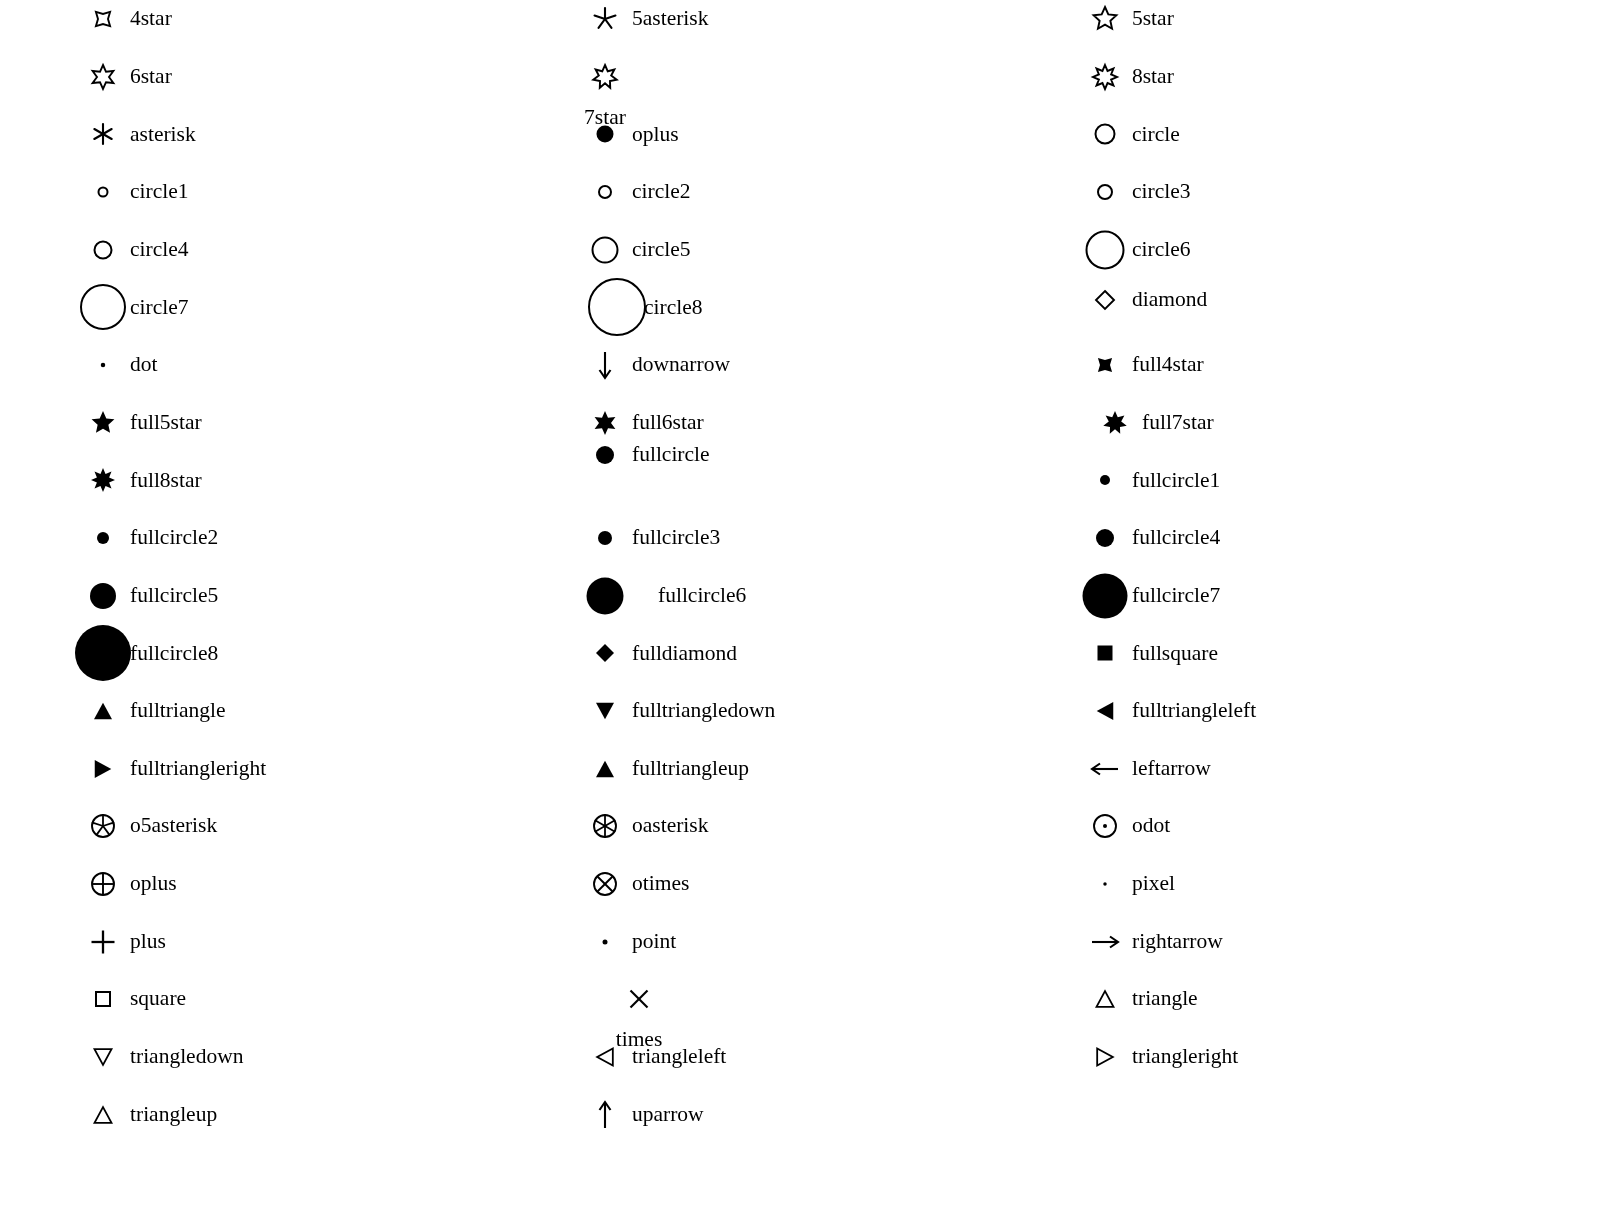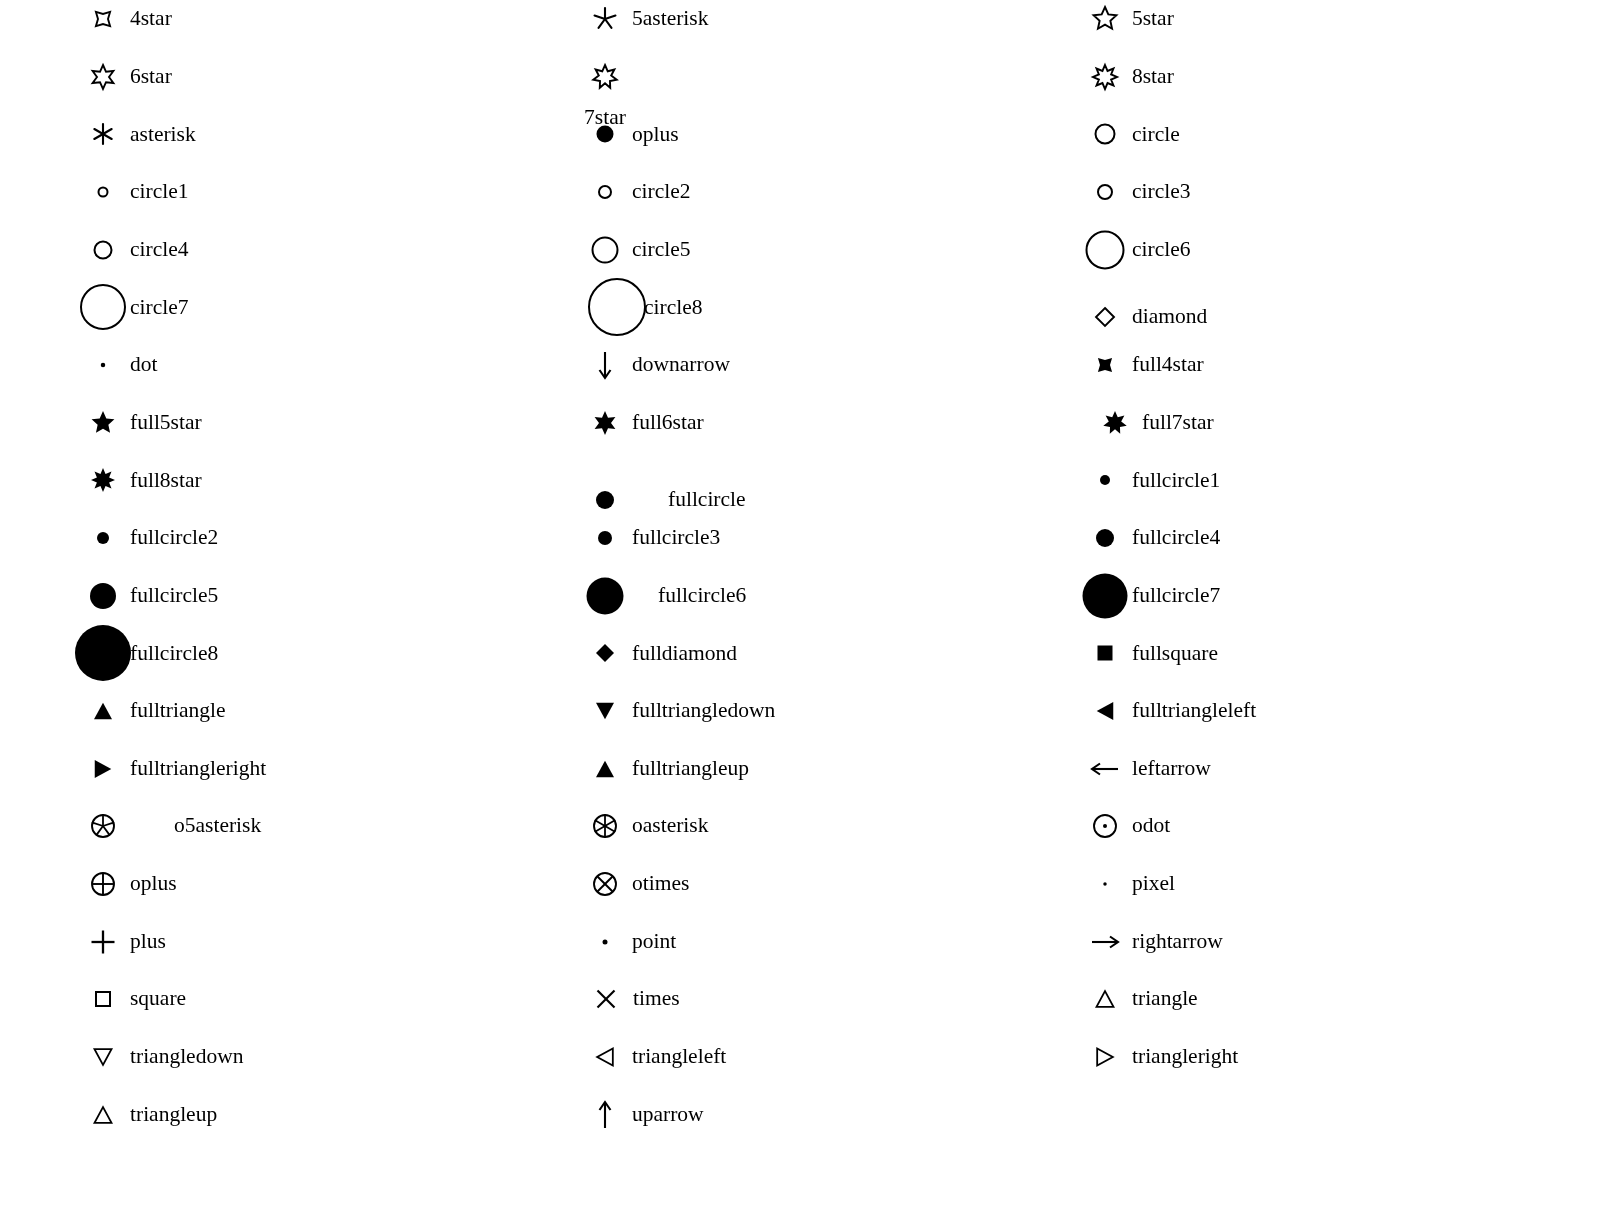--- a/index.html
+++ b/index.html
@@ -176,21 +176,21 @@
     <span class="marker-label">circle7</span>
   </div>
       <div class="cell" style="left: 578px; top: 277.3px; padding-left: 12px;">
     <span class="icon-box">
           <svg width="60" height="60" viewBox="-30 -30 60 60" xmlns="http://www.w3.org/2000/svg">
             <circle r="28" fill="none" stroke="#000000" stroke-width="2"></circle>
           </svg>
         </span>
     <span class="marker-label">circle8</span>
   </div>
-      <div class="cell" style="left: 1078px; top: 287px; justify-content: flex-end;">
+      <div class="cell" style="left: 1078px; top: 270px; justify-content: flex-end;">
     <span class="icon-box">
           <svg width="60" height="60" viewBox="-30 -30 60 60" xmlns="http://www.w3.org/2000/svg">
             <polygon points="0,-9 9,0 0,9 -9,0" fill="none" stroke="#000000" stroke-width="1.9"></polygon>
           </svg>
         </span>
     <span class="marker-label">diamond</span>
   </div>
       <div class="cell" style="left: 76px; top: 334.96px;">
     <span class="icon-box">
           <svg width="60" height="60" viewBox="-30 -30 60 60" xmlns="http://www.w3.org/2000/svg">
@@ -241,21 +241,21 @@
     <span class="marker-label">full7star</span>
   </div>
       <div class="cell" style="left: 76px; top: 450.28px;">
     <span class="icon-box">
           <svg width="60" height="60" viewBox="-30 -30 60 60" xmlns="http://www.w3.org/2000/svg">
             <polygon points="0,-12 2.53,-6.1 8.49,-8.49 6.1,-2.53 12,0 6.1,2.53 8.49,8.49 2.53,6.1 0,12 -2.53,6.1 -8.49,8.49 -6.1,2.53 -12,0 -6.1,-2.53 -8.49,-8.49 -2.53,-6.1" fill="#000000"></polygon>
           </svg>
         </span>
     <span class="marker-label">full8star</span>
   </div>
-      <div class="cell" style="left: 578px; top: 470px; gap: 36px;">
+      <div class="cell" style="left: 578px; top: 425px;">
     <span class="icon-box">
           <svg width="60" height="60" viewBox="-30 -30 60 60" xmlns="http://www.w3.org/2000/svg">
             <circle r="9" fill="#000000"></circle>
           </svg>
         </span>
     <span class="marker-label">fullcircle</span>
   </div>
       <div class="cell" style="left: 1078px; top: 450.28px;">
     <span class="icon-box">
           <svg width="60" height="60" viewBox="-30 -30 60 60" xmlns="http://www.w3.org/2000/svg">
@@ -378,21 +378,21 @@
   </div>
       <div class="cell" style="left: 1078px; top: 738.58px;">
     <span class="icon-box">
           <svg width="60" height="60" viewBox="-30 -30 60 60" xmlns="http://www.w3.org/2000/svg">
             <path d="M13,0 L-12,0" fill="none" stroke="#000000" stroke-width="2.1"></path>
             <path d="M-5,-5.5 L-13,0 L-5,5.5" fill="none" stroke="#000000" stroke-width="2.1"></path>
           </svg>
         </span>
     <span class="marker-label">leftarrow</span>
   </div>
-      <div class="cell" style="left: 76px; top: 796.24px; gap: 44px;">
+      <div class="cell" style="left: 76px; top: 796.24px;">
     <span class="icon-box">
           <svg width="60" height="60" viewBox="-30 -30 60 60" xmlns="http://www.w3.org/2000/svg">
             <circle r="11" fill="none" stroke="#000000" stroke-width="1.9"></circle>
             <line x1="0" y1="0" x2="0.00" y2="-11.00" stroke="#000000" stroke-width="1.8" stroke-linecap="round"></line>
             <line x1="0" y1="0" x2="10.46" y2="-3.40" stroke="#000000" stroke-width="1.8" stroke-linecap="round"></line>
             <line x1="0" y1="0" x2="6.47" y2="8.90" stroke="#000000" stroke-width="1.8" stroke-linecap="round"></line>
             <line x1="0" y1="0" x2="-6.47" y2="8.90" stroke="#000000" stroke-width="1.8" stroke-linecap="round"></line>
             <line x1="0" y1="0" x2="-10.46" y2="-3.40" stroke="#000000" stroke-width="1.8" stroke-linecap="round"></line>
           </svg>
         </span>
@@ -476,21 +476,21 @@
     <span class="marker-label">rightarrow</span>
   </div>
       <div class="cell" style="left: 76px; top: 969.22px;">
     <span class="icon-box">
           <svg width="60" height="60" viewBox="-30 -30 60 60" xmlns="http://www.w3.org/2000/svg">
             <rect x="-7" y="-7" width="14" height="14" fill="none" stroke="#000000" stroke-width="2"></rect>
           </svg>
         </span>
     <span class="marker-label">square</span>
   </div>
-      <div class="cell" style="left: 579px; top: 969.22px;">
+      <div class="cell" style="left: 612px; top: 969.22px; flex-direction: column;">
     <span class="icon-box">
           <svg width="60" height="60" viewBox="-30 -30 60 60" xmlns="http://www.w3.org/2000/svg">
             <line x1="-8.5" y1="-8.5" x2="8.5" y2="8.5" stroke="#000000" stroke-width="2.2"></line>
             <line x1="-8.5" y1="8.5" x2="8.5" y2="-8.5" stroke="#000000" stroke-width="2.2"></line>
           </svg>
         </span>
     <span class="marker-label">times</span>
   </div>
       <div class="cell" style="left: 1078px; top: 969.22px;">
     <span class="icon-box">

